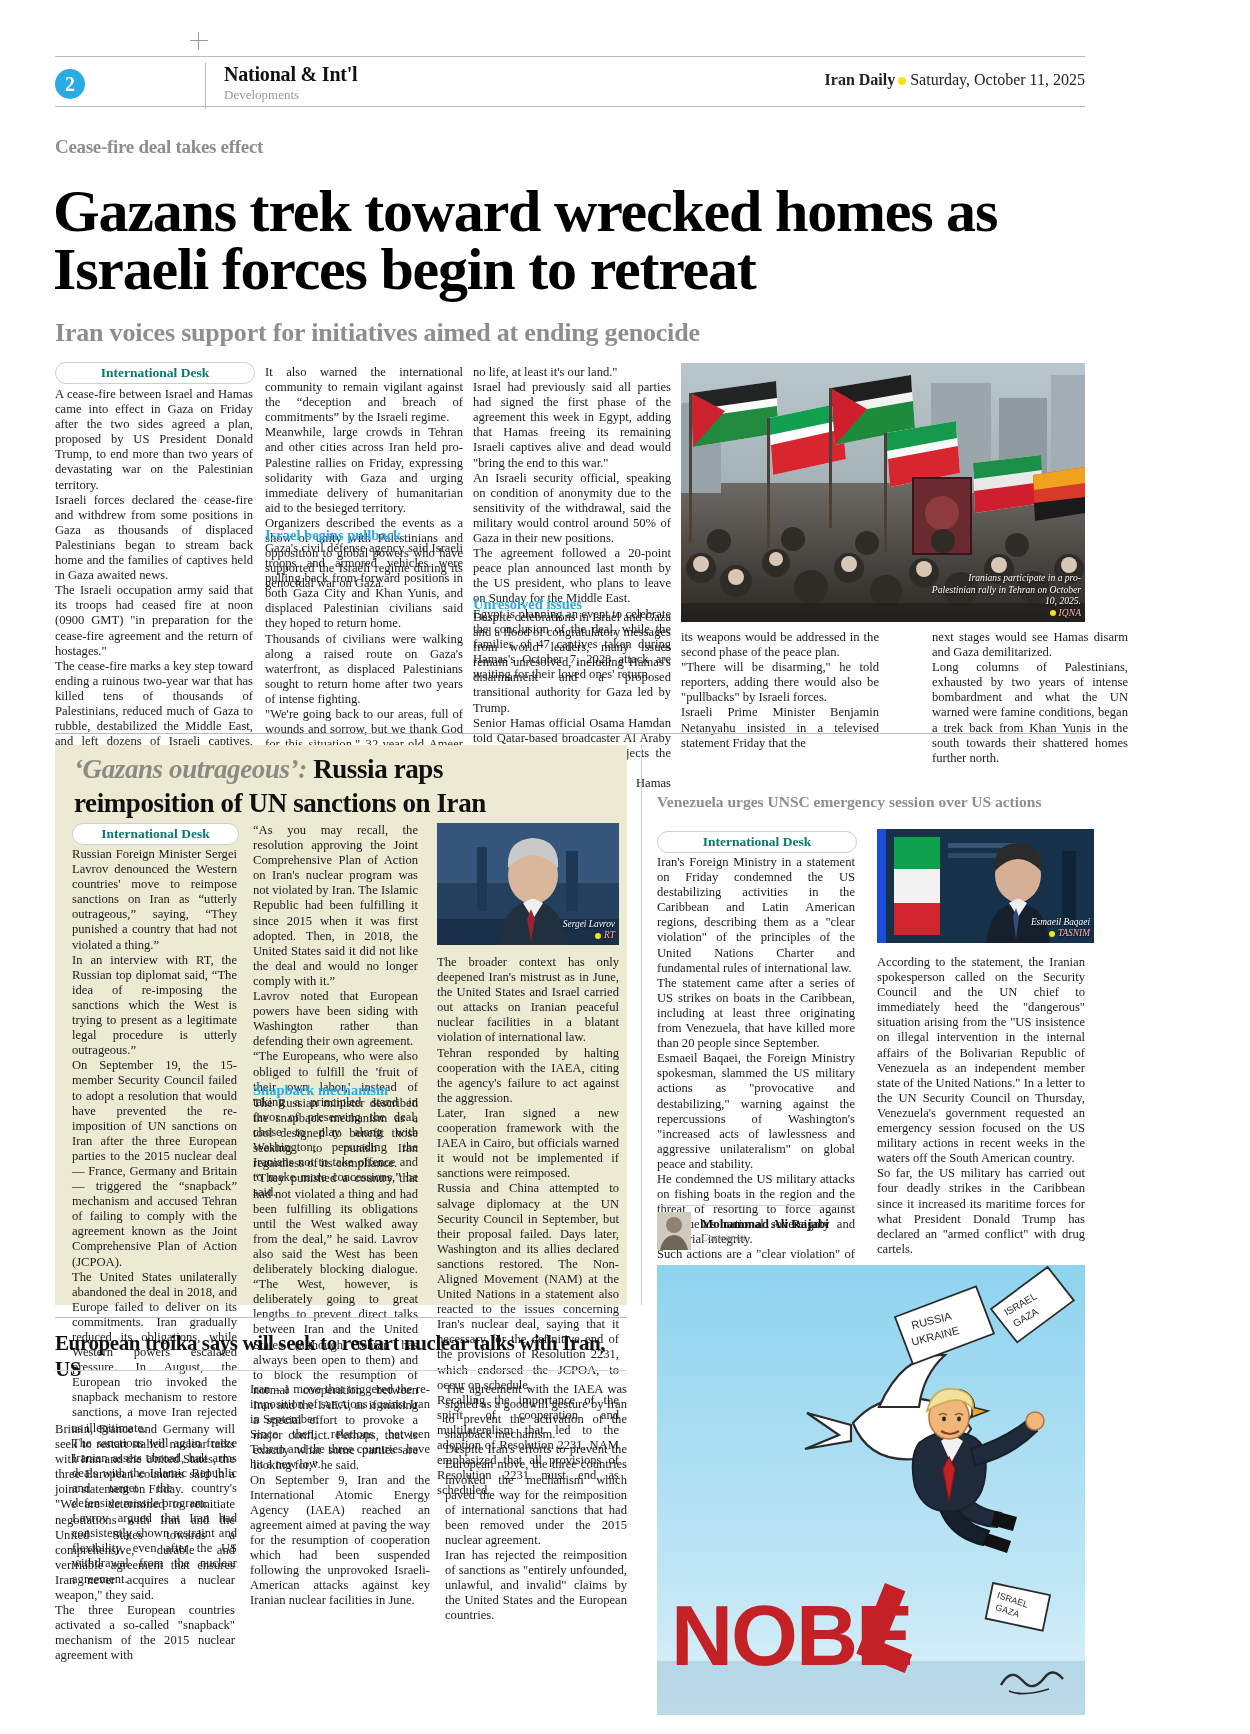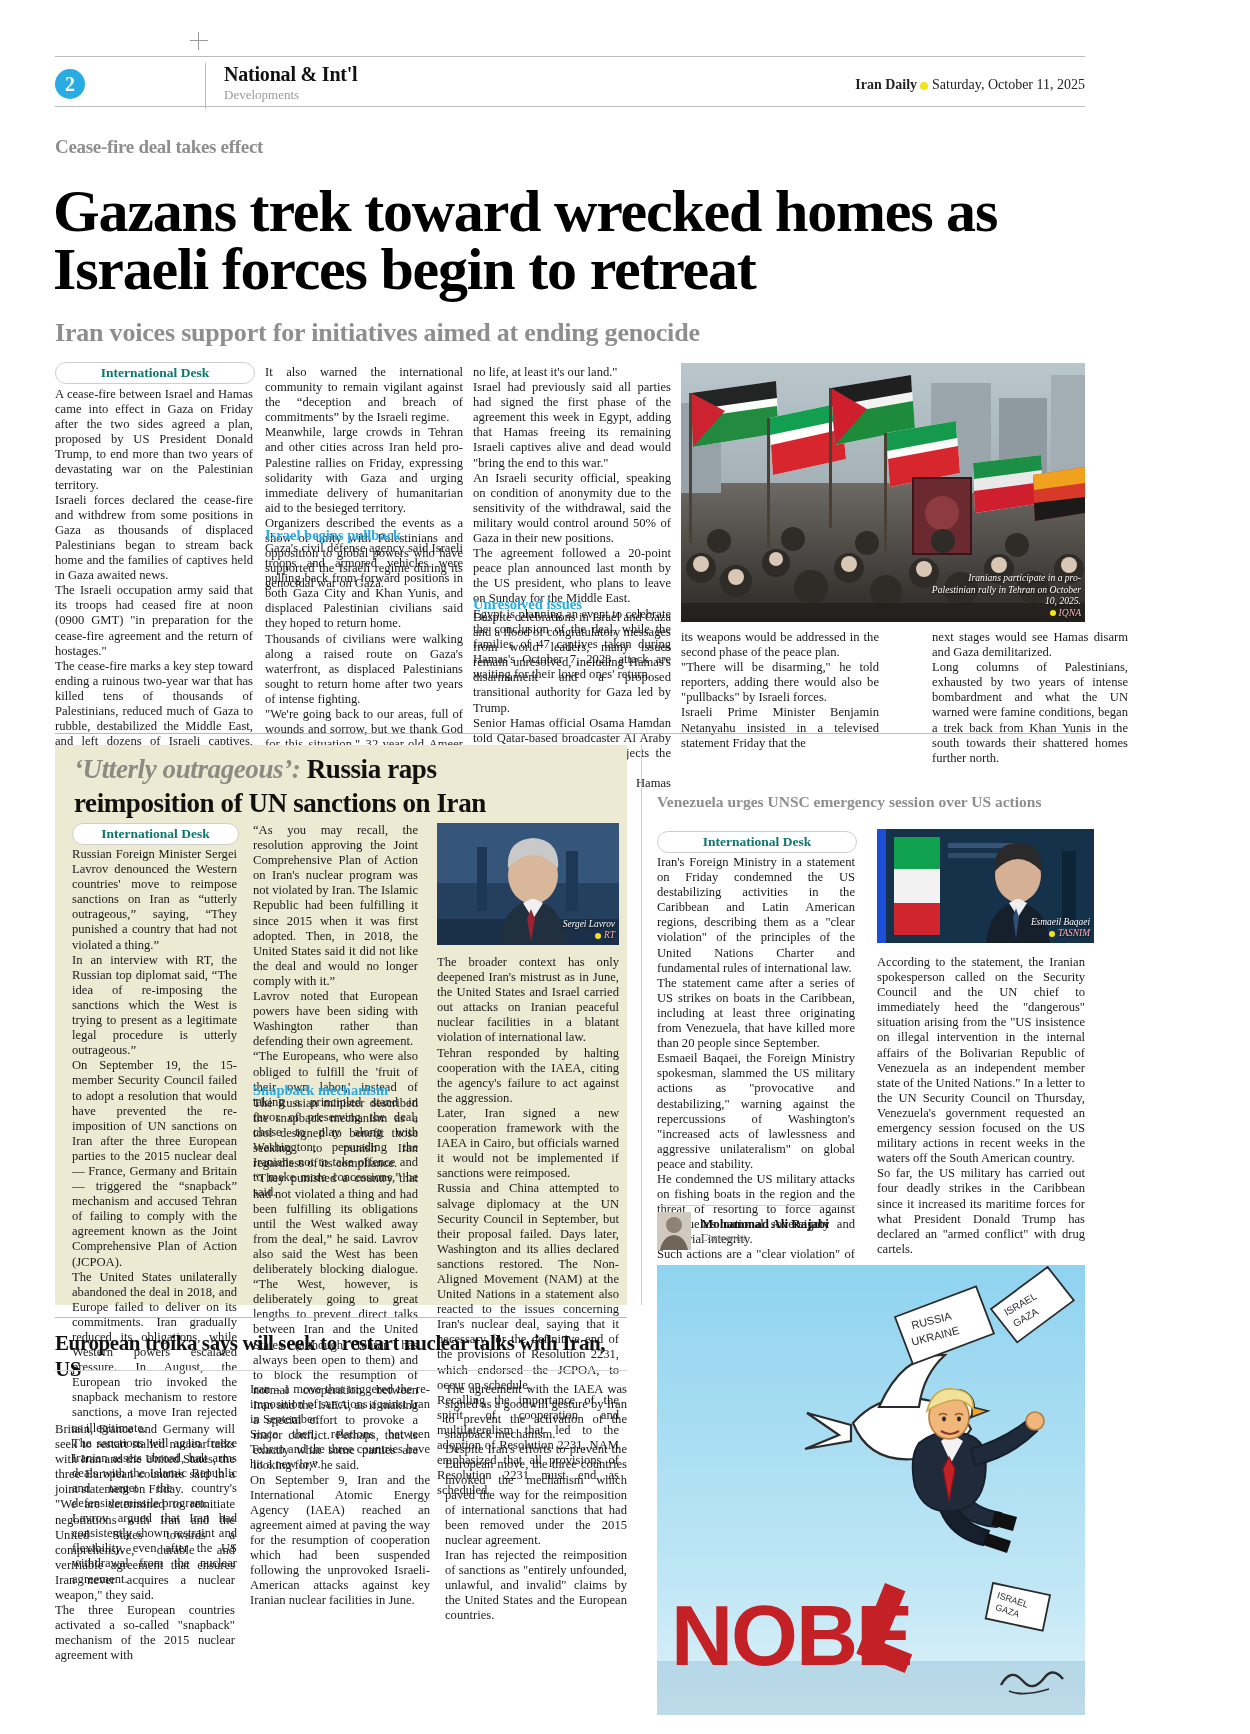--- a/index.html
+++ b/index.html
@@ -12,21 +12,21 @@
   .cropmark:after{content:"";position:absolute;left:8px;top:0;width:1px;height:18px;background:#999;}
 
   
   .masthead{position:absolute;left:55px;top:56px;width:1030px;height:50px;border-top:1px solid #bbb;}
   .pagenum{position:absolute;left:0px;top:12px;width:30px;height:30px;border-radius:50%;
            background:#29ace3;color:#fff;font-family:"Liberation Serif",serif;font-weight:bold;
            font-size:20px;line-height:30px;text-align:center;}
   .sectwrap{position:absolute;left:150px;top:6px;padding-left:18px;border-left:1px solid #bbb;height:46px;}
   .sectname{font-family:"Liberation Serif",serif;font-weight:bold;font-size:20px;letter-spacing:-0.2px;color:#111;line-height:22px;}
   .sectsub{font-family:"Liberation Serif",serif;font-size:13px;color:#9a9a9a;line-height:16px;margin-top:2px;}
-  .mastright{position:absolute;right:0px;top:20px;text-align:right;font-size:14px;color:#222;white-space:nowrap;}
+  .mastright{position:absolute;right:0px;top:14px;text-align:right;font-size:16px;color:#222;white-space:nowrap;}
   .mastright b{font-weight:bold;}
   .ydot{display:inline-block;width:8px;height:8px;border-radius:50%;background:#f5e31a;margin:0 4px 0 3px;vertical-align:middle;}
   .mastrule{position:absolute;left:55px;top:106px;width:1030px;height:1px;background:#bbb;}
 
   
   .kicker{position:absolute;left:55px;top:136px;font-size:19px;font-weight:bold;color:#8e8e8e;letter-spacing:-0.3px;}
   .headline{position:absolute;left:53px;top:182px;width:1040px;font-size:60px;font-weight:bold;
             line-height:58px;letter-spacing:-1.2px;color:#000;}
   .subhead{position:absolute;left:55px;top:318px;font-size:26px;font-weight:bold;color:#8e8e8e;letter-spacing:-0.2px;}
 
@@ -237,21 +237,21 @@
   <div class="col" id="lead-c5" style="left:932px;top:630px;width:196px;">
       <p>next stages would see Hamas disarm and Gaza demilitarized.</p>
       <p>Long columns of Palestinians, exhausted by two years of intense bombardment and what the UN warned were famine conditions, began a trek back from Khan Yunis in the south towards their shattered homes further north.</p>
     </div>
 
   <div class="hr" style="left:55px;top:733px;width:1030px;"></div>
 
   <div class="shade" style="left:55px;top:745px;width:572px;height:560px;"></div>
 
   <div class="storyhead" style="left:74px;top:752px;width:545px;font-size:27px;line-height:34px;">
-    <span class="it">‘Utterly outrageous’:</span><span> Russia raps</span><br>
+    <span class="it">‘Gazans outrageous’:</span><span> Russia raps</span><br>
     <span>reimposition of UN sanctions on Iran</span>
   </div>
 
   <div class="deskpill" style="position:absolute;left:72px;top:823px;width:165px;">International Desk</div>
 
   <div class="col" id="ru-c1" style="left:72px;top:847px;width:165px;">
       <p>Russian Foreign Minister Sergei Lavrov denounced the Western countries' move to reimpose sanctions on Iran as “utterly outrageous,” saying, “They punished a country that had not violated a thing.”</p>
       <p>In an interview with RT, the Russian top diplomat said, “The idea of re-imposing the sanctions which the West is trying to present as a legitimate legal procedure is utterly outrageous.”</p>
       <p>On September 19, the 15-member Security Council failed to adopt a resolution that would have prevented the re-imposition of UN sanctions on Iran after the three European parties to the 2015 nuclear deal — France, Germany and Britain — triggered the “snapback” mechanism and accused Tehran of failing to comply with the agreement known as the Joint Comprehensive Plan of Action (JCPOA).</p>
       <p>The United States unilaterally abandoned the deal in 2018, and Europe failed to deliver on its commitments. Iran gradually reduced its obligations, while Western powers escalated pressure. In August, the European trio invoked the snapback mechanism to restore sanctions, a move Iran rejected as illegitimate.</p>

